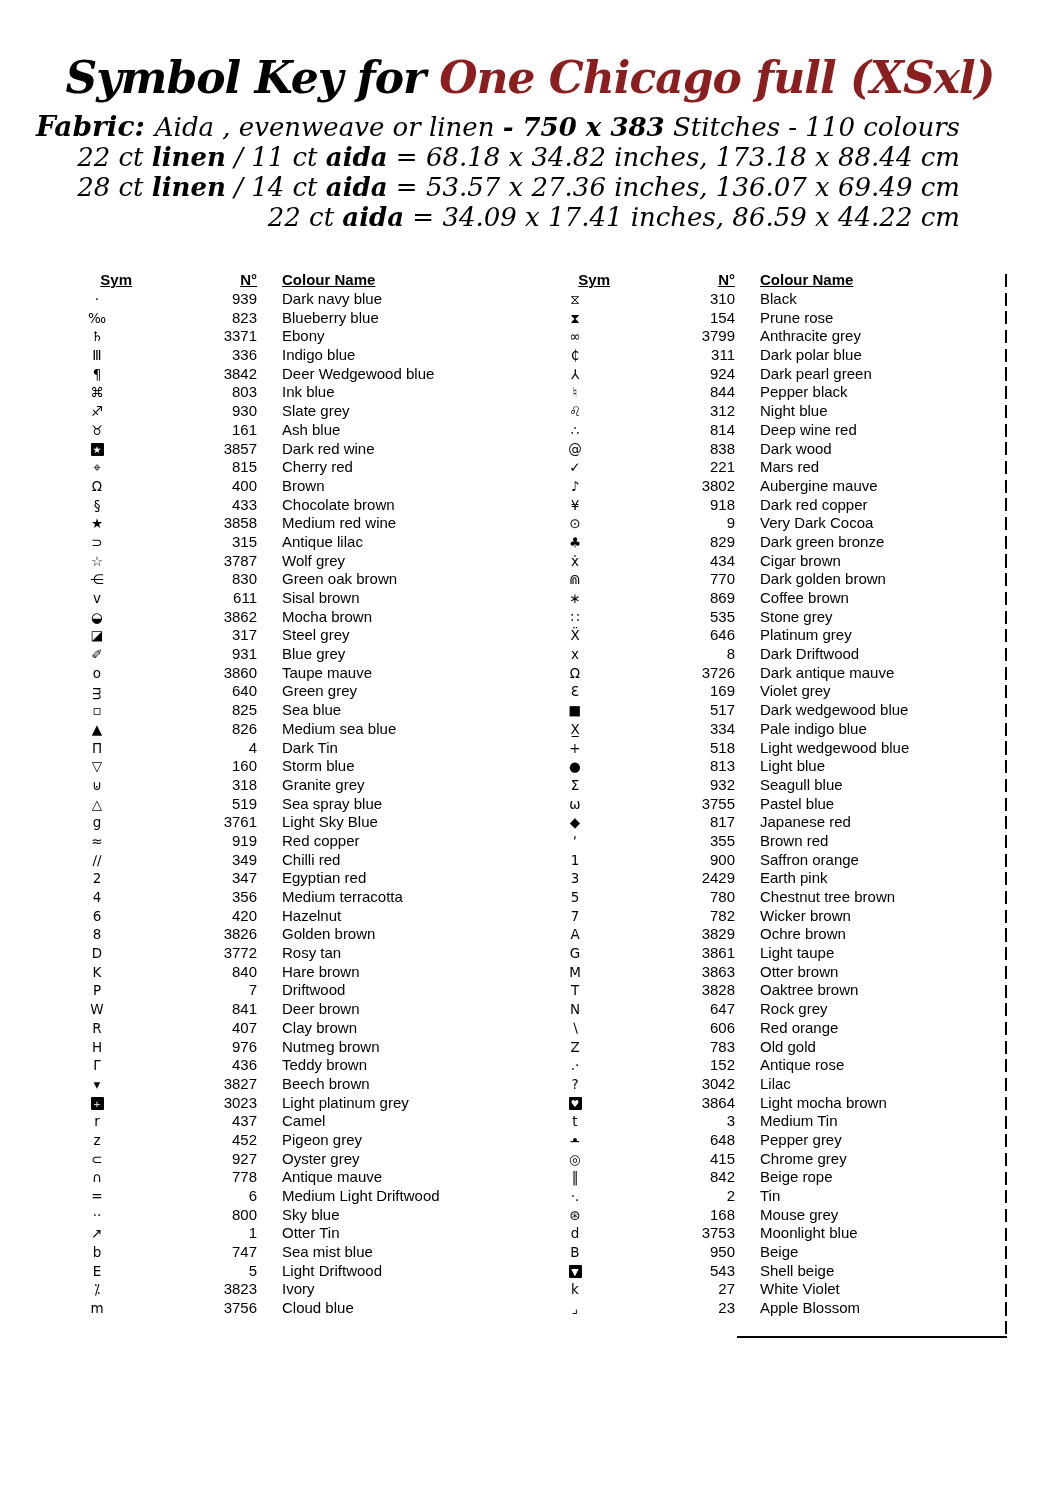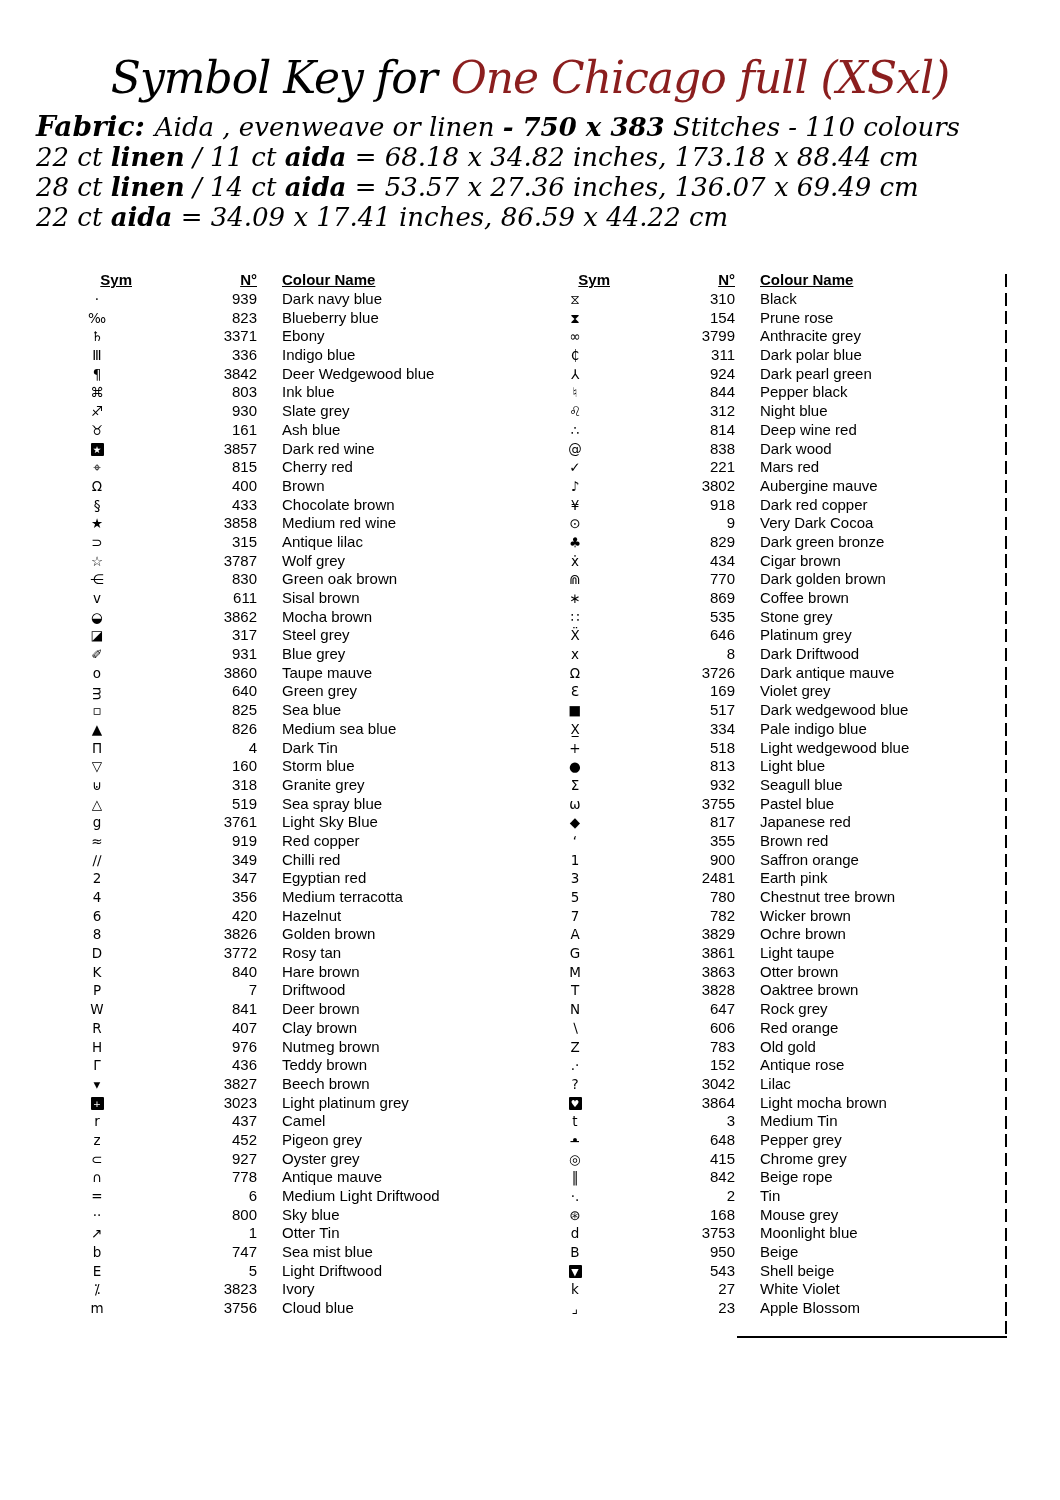--- a/index.html
+++ b/index.html
@@ -1,23 +1,23 @@
 <!DOCTYPE html>
 <html><head>
 <meta charset="utf-8">
 <style>
   html,body{margin:0;padding:0;background:#e8e8e8;}
   .page{position:relative;width:1060px;height:1500px;background:#ffffff;margin:0 auto;
         font-family:"Liberation Sans",sans-serif;color:#000;overflow:hidden;}
   .title-line{position:absolute;top:52px;left:0;width:100%;text-align:center;
-        font-family:"DejaVu Serif",serif;font-style:italic;font-weight:normal;font-size:44px;
+        font-family:"DejaVu Serif",serif;font-style:italic;font-weight:bold;font-size:44px;
         letter-spacing:-1px;white-space:nowrap;}
   .title-line .t-accent{margin-left:14px;}
   .fabric{position:absolute;top:112px;left:36px;font-family:"DejaVu Serif",serif;
-        font-style:italic;font-size:26px;line-height:30px;white-space:nowrap;}
+        font-style:italic;font-size:26px;line-height:30px;white-space:nowrap;text-align:right;}
   .fabric .b{font-weight:bold;}
   .fabric .lbl{font-weight:bold;font-size:28px;margin-right:10px;}
   .keytable{position:absolute;top:270px;}
   #key-left{left:62px;}
   #key-right{left:540px;}
   .hdr{display:flex;height:20px;line-height:20px;font-weight:bold;font-size:15px;}
   .hdr .h-sym{width:70px;text-align:right;text-decoration:underline;}
   .hdr .h-num{width:125px;text-align:right;text-decoration:underline;}
   .hdr .h-name{margin-left:25px;text-decoration:underline;}
   .row{display:flex;height:18.7px;line-height:18.7px;font-size:15px;}
@@ -496,21 +496,21 @@
           <span class="num">355</span>
           <span class="name">Brown red</span>
         </div>
         <div class="row">
           <span class="sym">1</span>
           <span class="num">900</span>
           <span class="name">Saffron orange</span>
         </div>
         <div class="row">
           <span class="sym">3</span>
-          <span class="num">2481</span>
+          <span class="num">2429</span>
           <span class="name">Earth pink</span>
         </div>
         <div class="row">
           <span class="sym">5</span>
           <span class="num">780</span>
           <span class="name">Chestnut tree brown</span>
         </div>
         <div class="row">
           <span class="sym">7</span>
           <span class="num">782</span>

